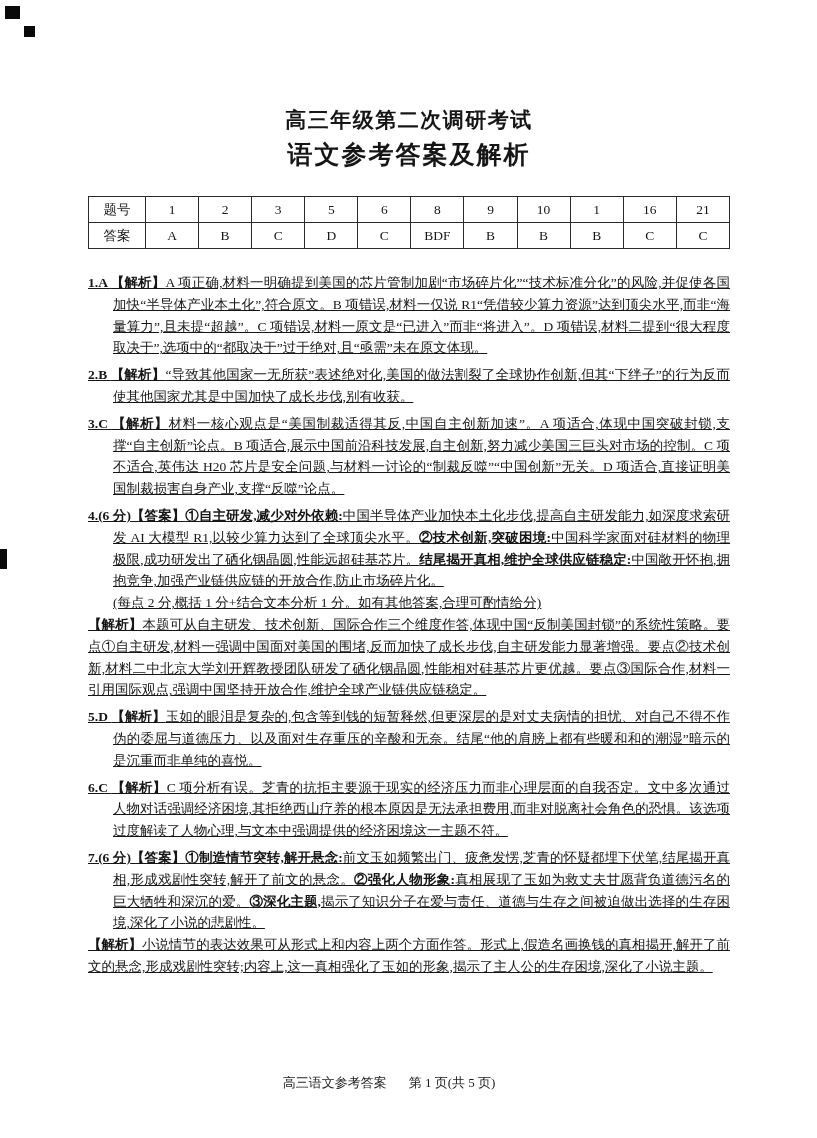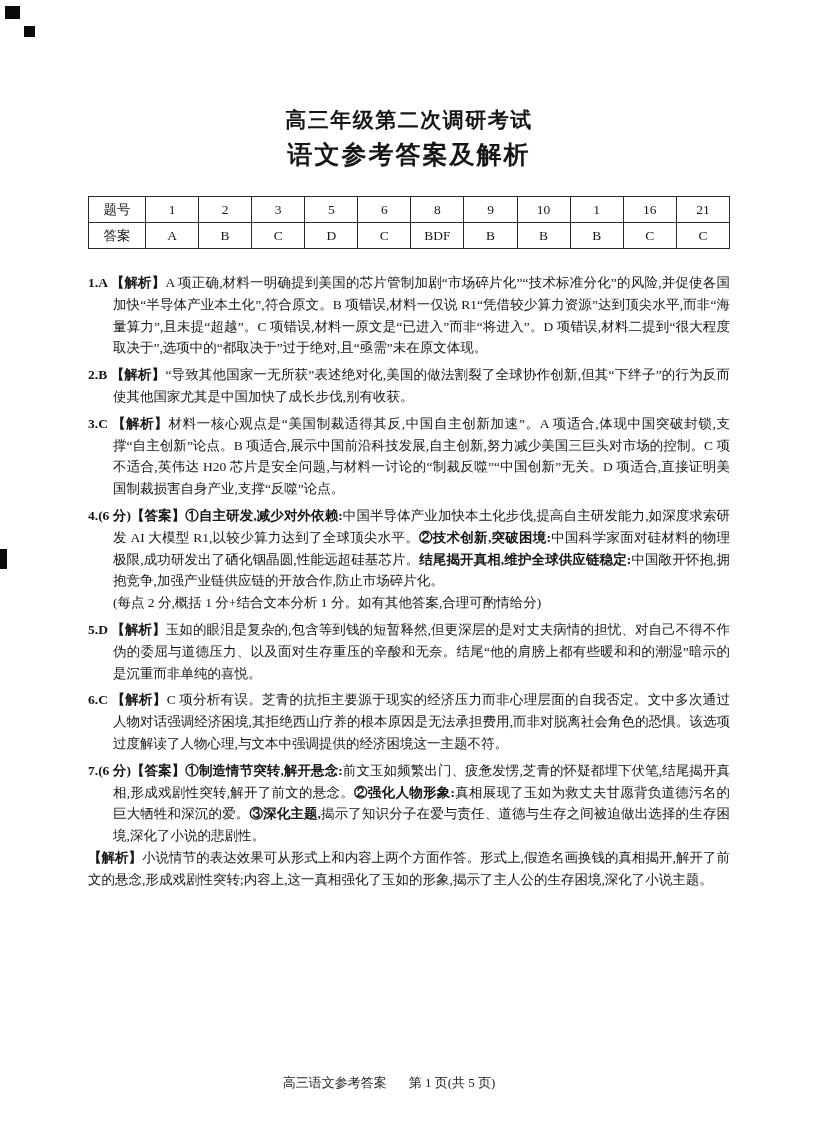--- a/index.html
+++ b/index.html
@@ -51,21 +51,21 @@
     font-size: 13.5px;
     font-weight: 400;
   }
   table.answers th { width: 57px; }
   .items {
     margin-top: 23px;
     font-size: 13.5px;
     line-height: 21.8px;
     text-align: justify;
   }
-  .item { margin-bottom: 5px; }
+  .item { margin-bottom: 5px; text-decoration: underline; }
   .para.hang { padding-left: 25px; text-indent: -25px; }
   .para.indent { padding-left: 25px; }
   .para.flush { padding-left: 0; }
   .b { font-weight: 700; }
   .footer {
     position: absolute;
     bottom: 46px;
     left: 0;
     width: 778px;
     display: flex;
@@ -128,20 +128,21 @@
         </div>
         <div class="item">
           <div class="para hang"><span class="b">2.B </span><span class="b">【解析】</span><span>“导致其他国家一无所获”表述绝对化,美国的做法割裂了全球协作创新,但其“下绊子”的行为反而使其他国家尤其是中国加快了成长步伐,别有收获。</span></div>
         </div>
         <div class="item">
           <div class="para hang"><span class="b">3.C </span><span class="b">【解析】</span><span>材料一核心观点是“美国制裁适得其反,中国自主创新加速”。A 项适合,体现中国突破封锁,支撑“自主创新”论点。B 项适合,展示中国前沿科技发展,自主创新,努力减少美国三巨头对市场的控制。C 项不适合,英伟达 H20 芯片是安全问题,与材料一讨论的“制裁反噬”“中国创新”无关。D 项适合,直接证明美国制裁损害自身产业,支撑“反噬”论点。</span></div>
         </div>
         <div class="item">
           <div class="para hang"><span class="b">4.(6 分)</span><span class="b">【答案】</span><span class="b">①自主研发,减少对外依赖:</span><span>中国半导体产业加快本土化步伐,提高自主研发能力,如深度求索研发 AI 大模型 R1,以较少算力达到了全球顶尖水平。</span><span class="b">②技术创新,突破困境:</span><span>中国科学家面对硅材料的物理极限,成功研发出了硒化铟晶圆,性能远超硅基芯片。</span><span class="b">结尾揭开真相,维护全球供应链稳定:</span><span>中国敞开怀抱,拥抱竞争,加强产业链供应链的开放合作,防止市场碎片化。</span></div>
           <div class="para indent"><span>(每点 2 分,概括 1 分+结合文本分析 1 分。如有其他答案,合理可酌情给分)</span></div>
+          <div class="para flush"><span class="b">【解析】</span><span>本题可从自主研发、技术创新、国际合作三个维度作答,体现中国“反制美国封锁”的系统性策略。要点①自主研发,材料一强调中国面对美国的围堵,反而加快了成长步伐,自主研发能力显著增强。要点②技术创新,材料二中北京大学刘开辉教授团队研发了硒化铟晶圆,性能相对硅基芯片更优越。要点③国际合作,材料一引用国际观点,强调中国坚持开放合作,维护全球产业链供应链稳定。</span></div>
         </div>
         <div class="item">
           <div class="para hang"><span class="b">5.D </span><span class="b">【解析】</span><span>玉如的眼泪是复杂的,包含等到钱的短暂释然,但更深层的是对丈夫病情的担忧、对自己不得不作伪的委屈与道德压力、以及面对生存重压的辛酸和无奈。结尾“他的肩膀上都有些暖和和的潮湿”暗示的是沉重而非单纯的喜悦。</span></div>
         </div>
         <div class="item">
           <div class="para hang"><span class="b">6.C </span><span class="b">【解析】</span><span>C 项分析有误。芝青的抗拒主要源于现实的经济压力而非心理层面的自我否定。文中多次通过人物对话强调经济困境,其拒绝西山疗养的根本原因是无法承担费用,而非对脱离社会角色的恐惧。该选项过度解读了人物心理,与文本中强调提供的经济困境这一主题不符。</span></div>
         </div>
         <div class="item">
           <div class="para hang"><span class="b">7.(6 分)</span><span class="b">【答案】</span><span class="b">①制造情节突转,解开悬念:</span><span>前文玉如频繁出门、疲惫发愣,芝青的怀疑都埋下伏笔,结尾揭开真相,形成戏剧性突转,解开了前文的悬念。</span><span class="b">②强化人物形象:</span><span>真相展现了玉如为救丈夫甘愿背负道德污名的巨大牺牲和深沉的爱。</span><span class="b">③深化主题,</span><span>揭示了知识分子在爱与责任、道德与生存之间被迫做出选择的生存困境,深化了小说的悲剧性。</span></div>
           <div class="para flush"><span class="b">【解析】</span><span>小说情节的表达效果可从形式上和内容上两个方面作答。形式上,假造名画换钱的真相揭开,解开了前文的悬念,形成戏剧性突转;内容上,这一真相强化了玉如的形象,揭示了主人公的生存困境,深化了小说主题。</span></div>

